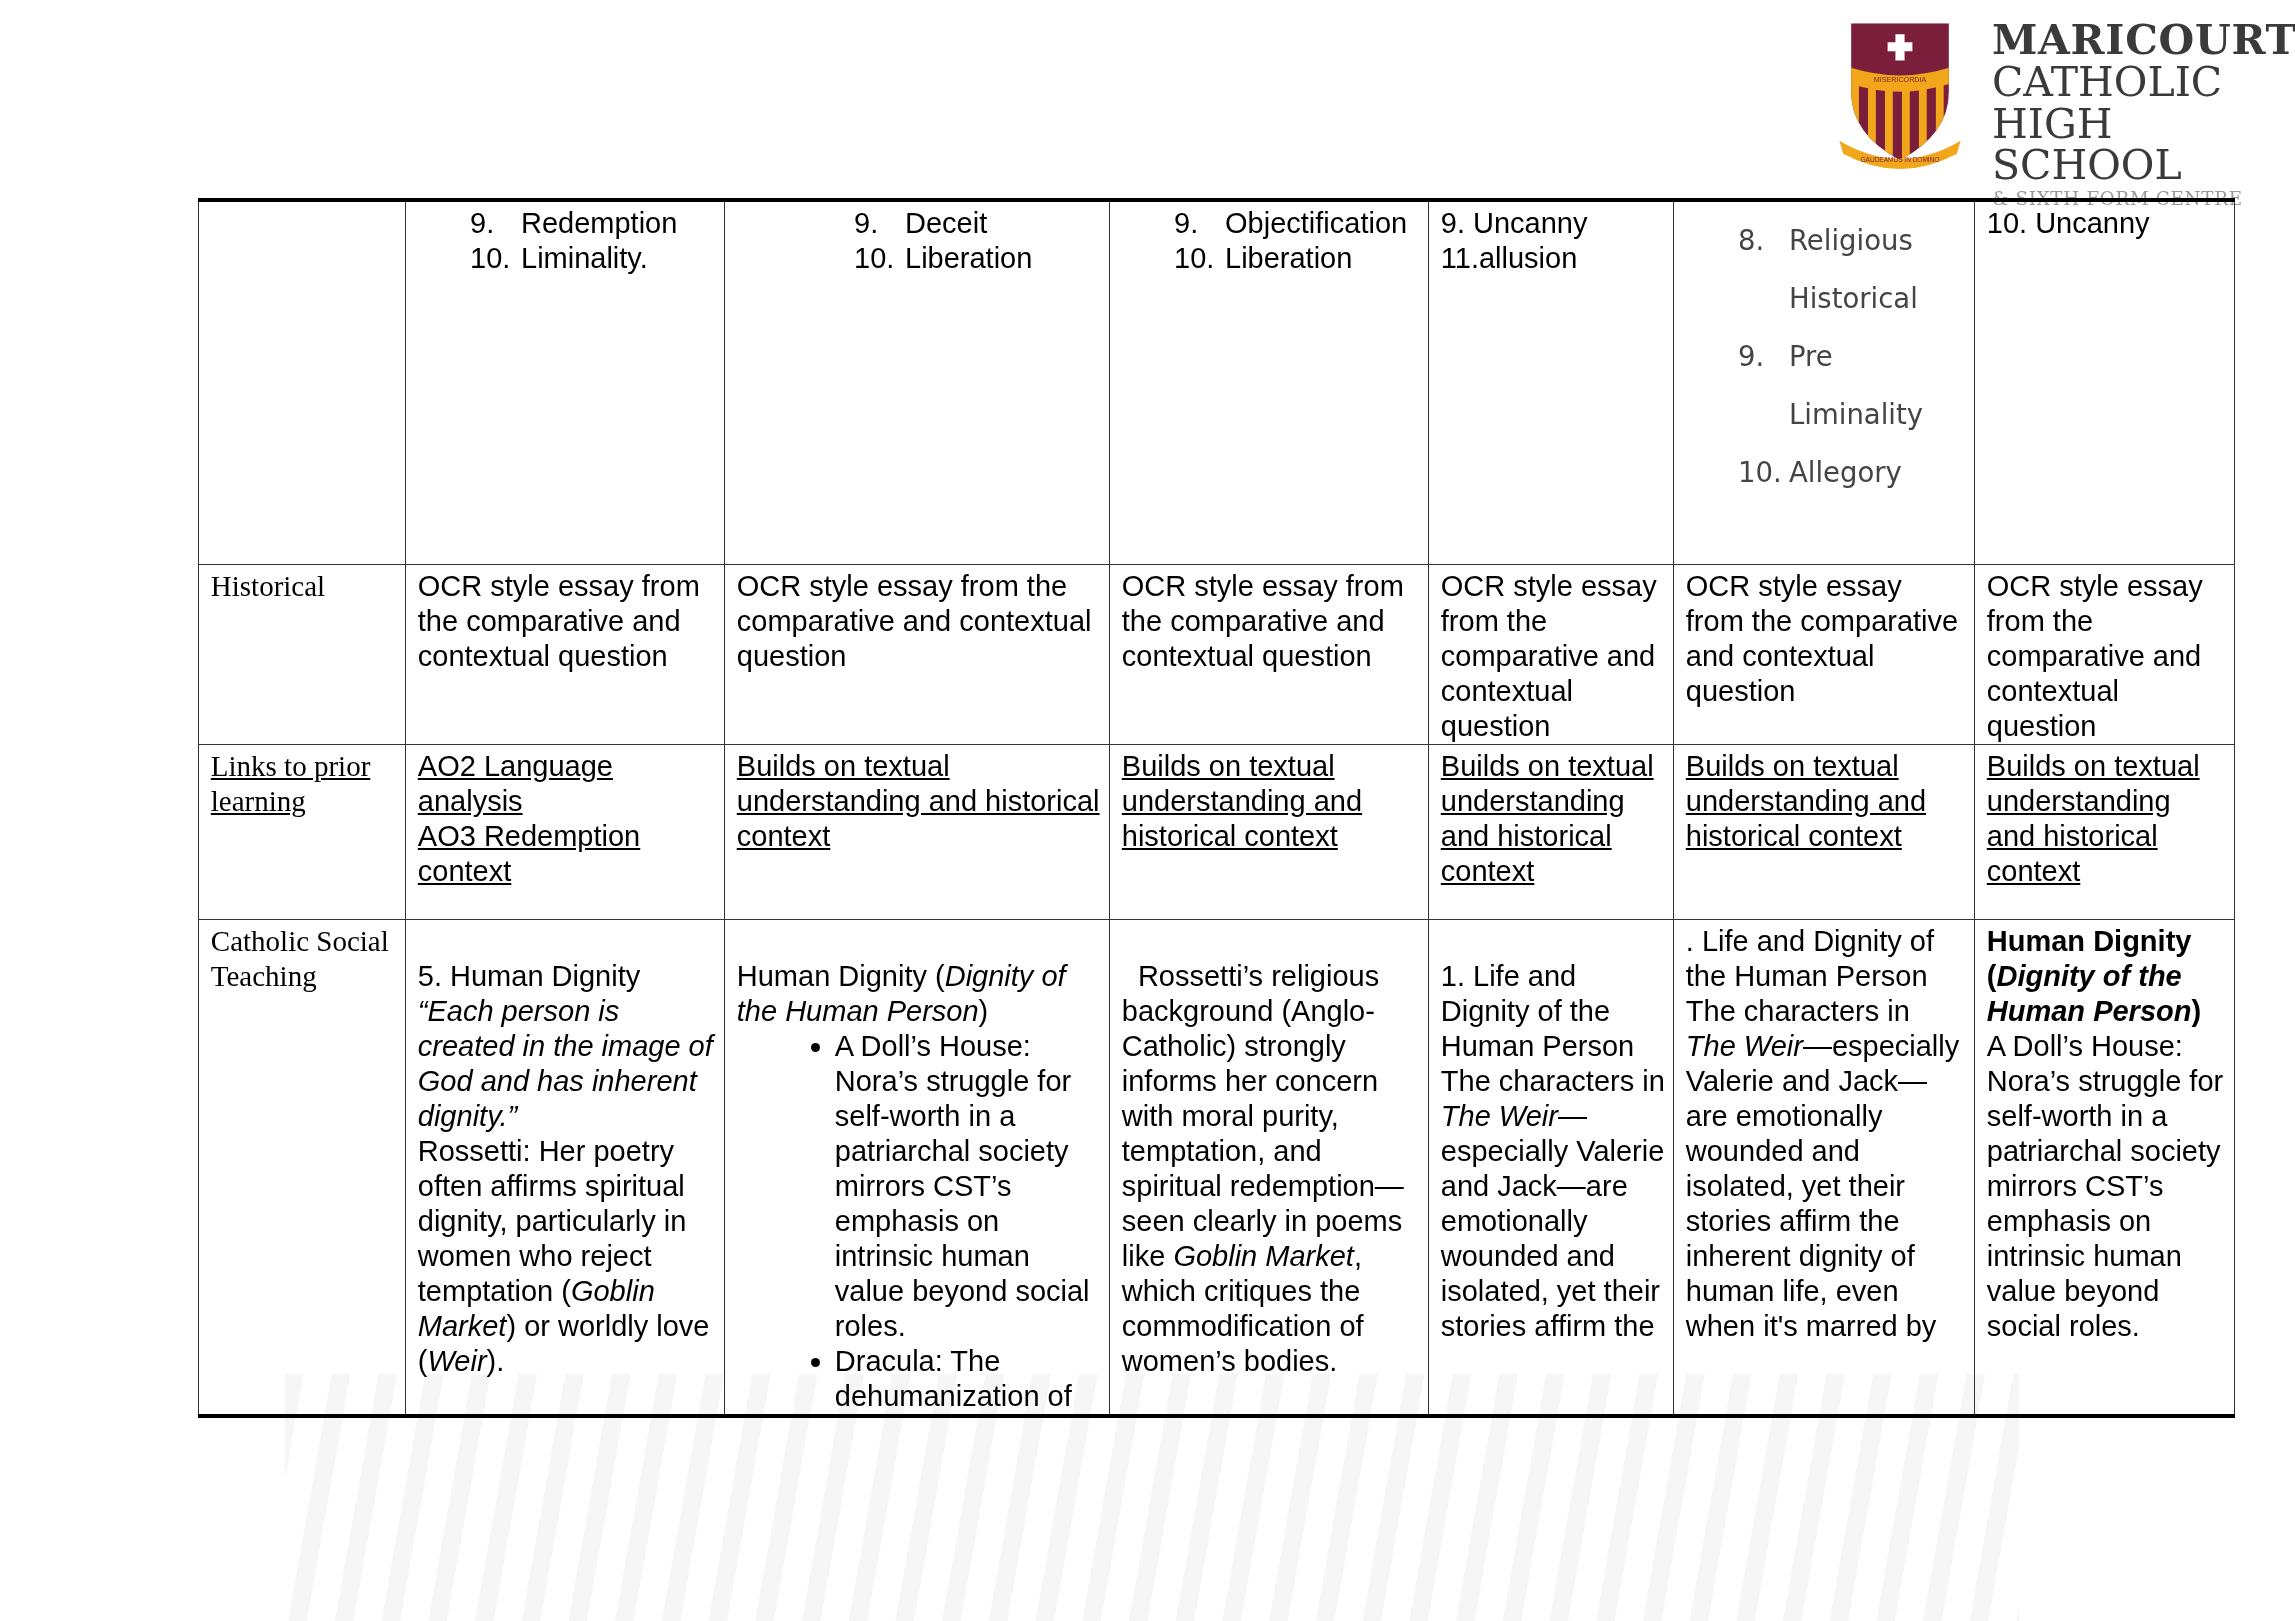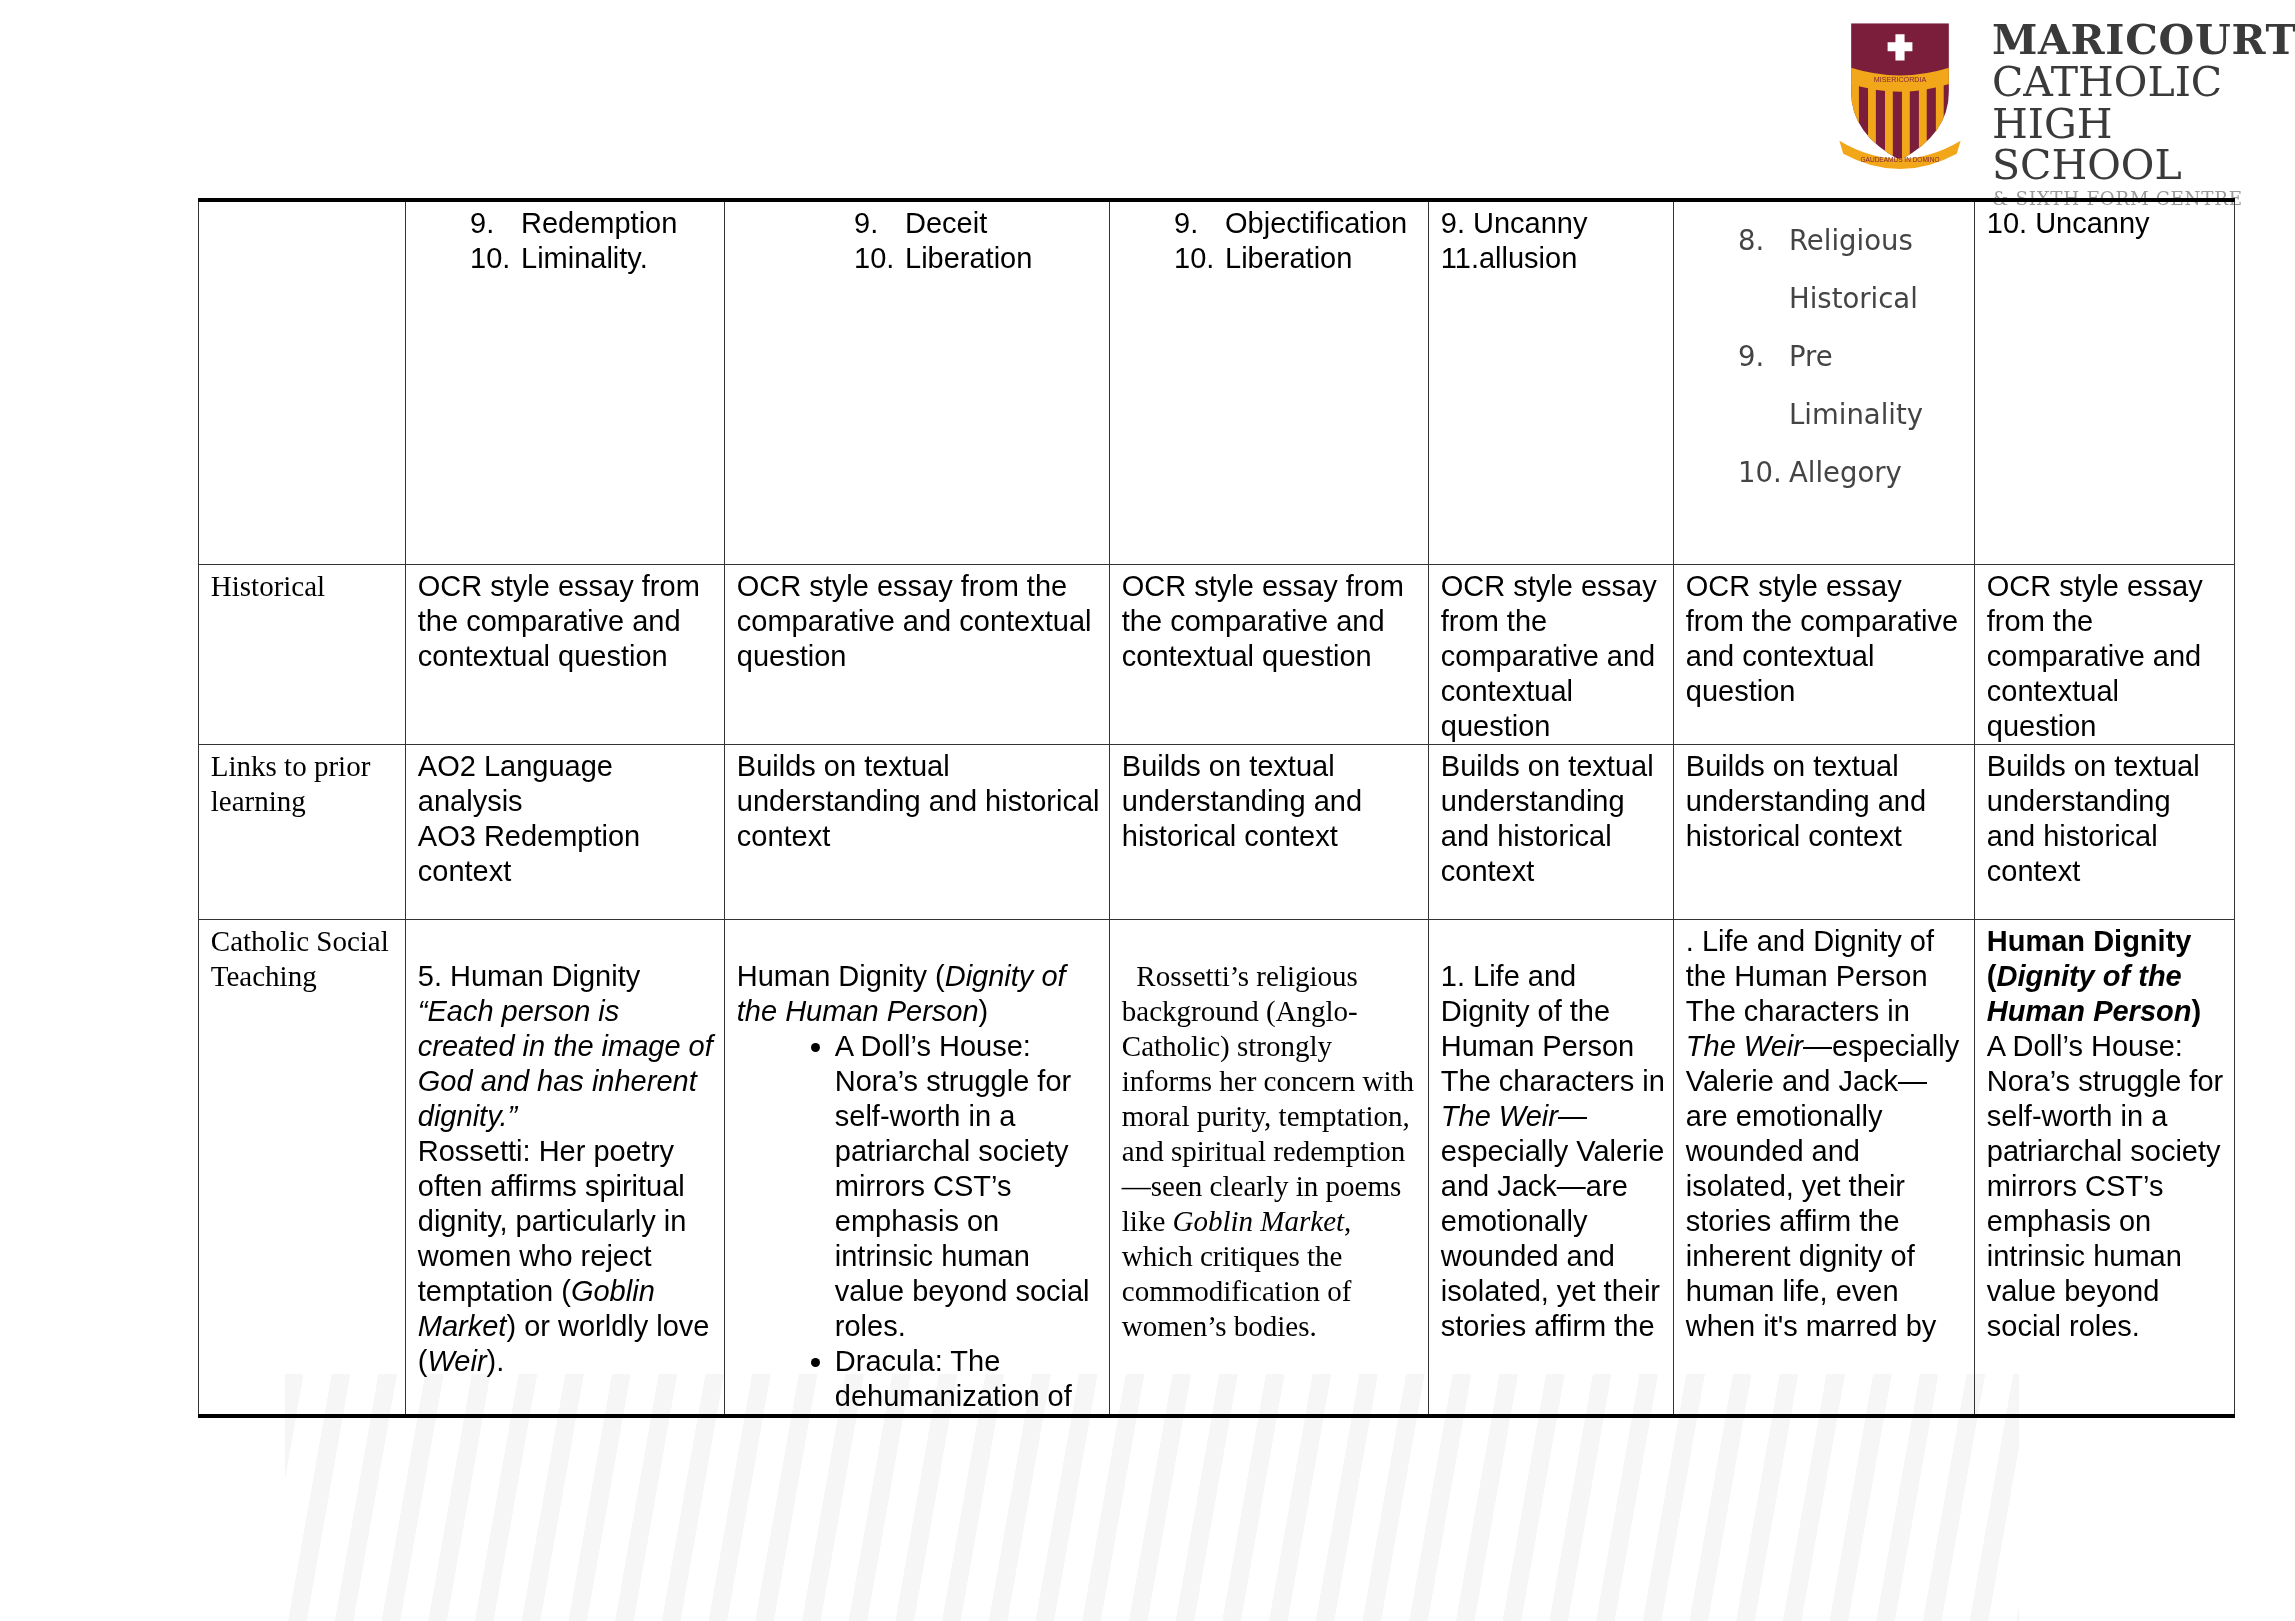--- a/index.html
+++ b/index.html
@@ -10,21 +10,21 @@
   .crest { position:absolute; left:26px; top:5.2px; width:124px; height:150px; }
   .logo-text { position:absolute; left:180px; top:5.2px; font-family:"DejaVu Serif", serif; color:#3a3a3a; line-height:1; }
   .logo-text .l1 { font-size:41px; font-weight:bold; letter-spacing:0.7px; }
   .logo-text .l2, .logo-text .l3 { font-size:41px; font-weight:normal; margin-top:1.3px; }
   .logo-text .l4 { font-size:18.3px; color:#9a9a9a; margin-top:3.9px; letter-spacing:0.7px; }
 
   table.grid { position:absolute; left:198px; top:198px; border-collapse:collapse; table-layout:fixed; width:2035px; }
   table.grid td { border:1.3px solid #333; vertical-align:top; padding:3.9px 7.9px 0 11.8px; font-size:29px; line-height:35px; overflow:hidden; }
   table.grid tr.r-top td { height:358px; }
   table.grid tr.r-assess td { height:170px; }
-  table.grid tr.r-links td { height:170px; }
+  table.grid tr.r-links td { height:170px;text-decoration:underline; }
   table.grid tr.r-cst td { height:480px; }
   table.grid { border-top:4.6px solid #000; border-bottom:4.6px solid #000; }
   td.rowhead { font-family:"Liberation Serif", serif; font-size:29px; line-height:34px; padding-left:13px; }
   .olist { margin:0; padding:0; list-style:none; }
   .olist li { display:flex; }
   .olist .num { display:inline-block; min-width:51px; }
   .sym { font-family:"DejaVu Sans", sans-serif; color:#444; font-size:27.5px; line-height:58px; padding-top:5.2px; }
   .sym .num { min-width:51px; }
   ul.bul { margin:0; padding-left:98px; }
   ul.bul li { padding-left:0; }
@@ -186,21 +186,21 @@
     <td>
       <div class="spacer"></div>
       <div><span>Human Dignity (</span><i>Dignity of the Human Person</i><span>)</span></div>
       <ul class="bul">
         <li>A Doll’s House: Nora’s struggle for self-worth in a patriarchal society mirrors CST’s emphasis on intrinsic human value beyond social roles.</li>
         <li>Dracula: The dehumanization of</li>
       </ul>
     </td>
     <td>
       <div class="spacer"></div>
-      <div style="white-space:pre-wrap;font-family:Liberation Serif, serif;"><span>  Rossetti’s religious background (Anglo-Catholic) strongly informs her concern with moral purity, temptation, and spiritual redemption—seen clearly in poems like </span><i>Goblin Market</i><span>, which critiques the commodification of women’s bodies.</span></div>
+      <div style="white-space:pre-wrap;"><span>  Rossetti’s religious background (Anglo-Catholic) strongly informs her concern with moral purity, temptation, and spiritual redemption—seen clearly in poems like </span><i>Goblin Market</i><span>, which critiques the commodification of women’s bodies.</span></div>
     </td>
     <td>
       <div class="spacer"></div>
       <div>1. Life and Dignity of the Human Person</div>
       <div><span>The characters in </span><i>The Weir</i><span>—especially Valerie and Jack—are emotionally wounded and isolated, yet their stories affirm the</span></div>
     </td>
     <td>
       <div>. Life and Dignity of the Human Person</div>
       <div><span>The characters in </span><i>The Weir</i><span>—especially Valerie and Jack—are emotionally wounded and isolated, yet their stories affirm the inherent dignity of human life, even when it's marred by</span></div>
     </td>

